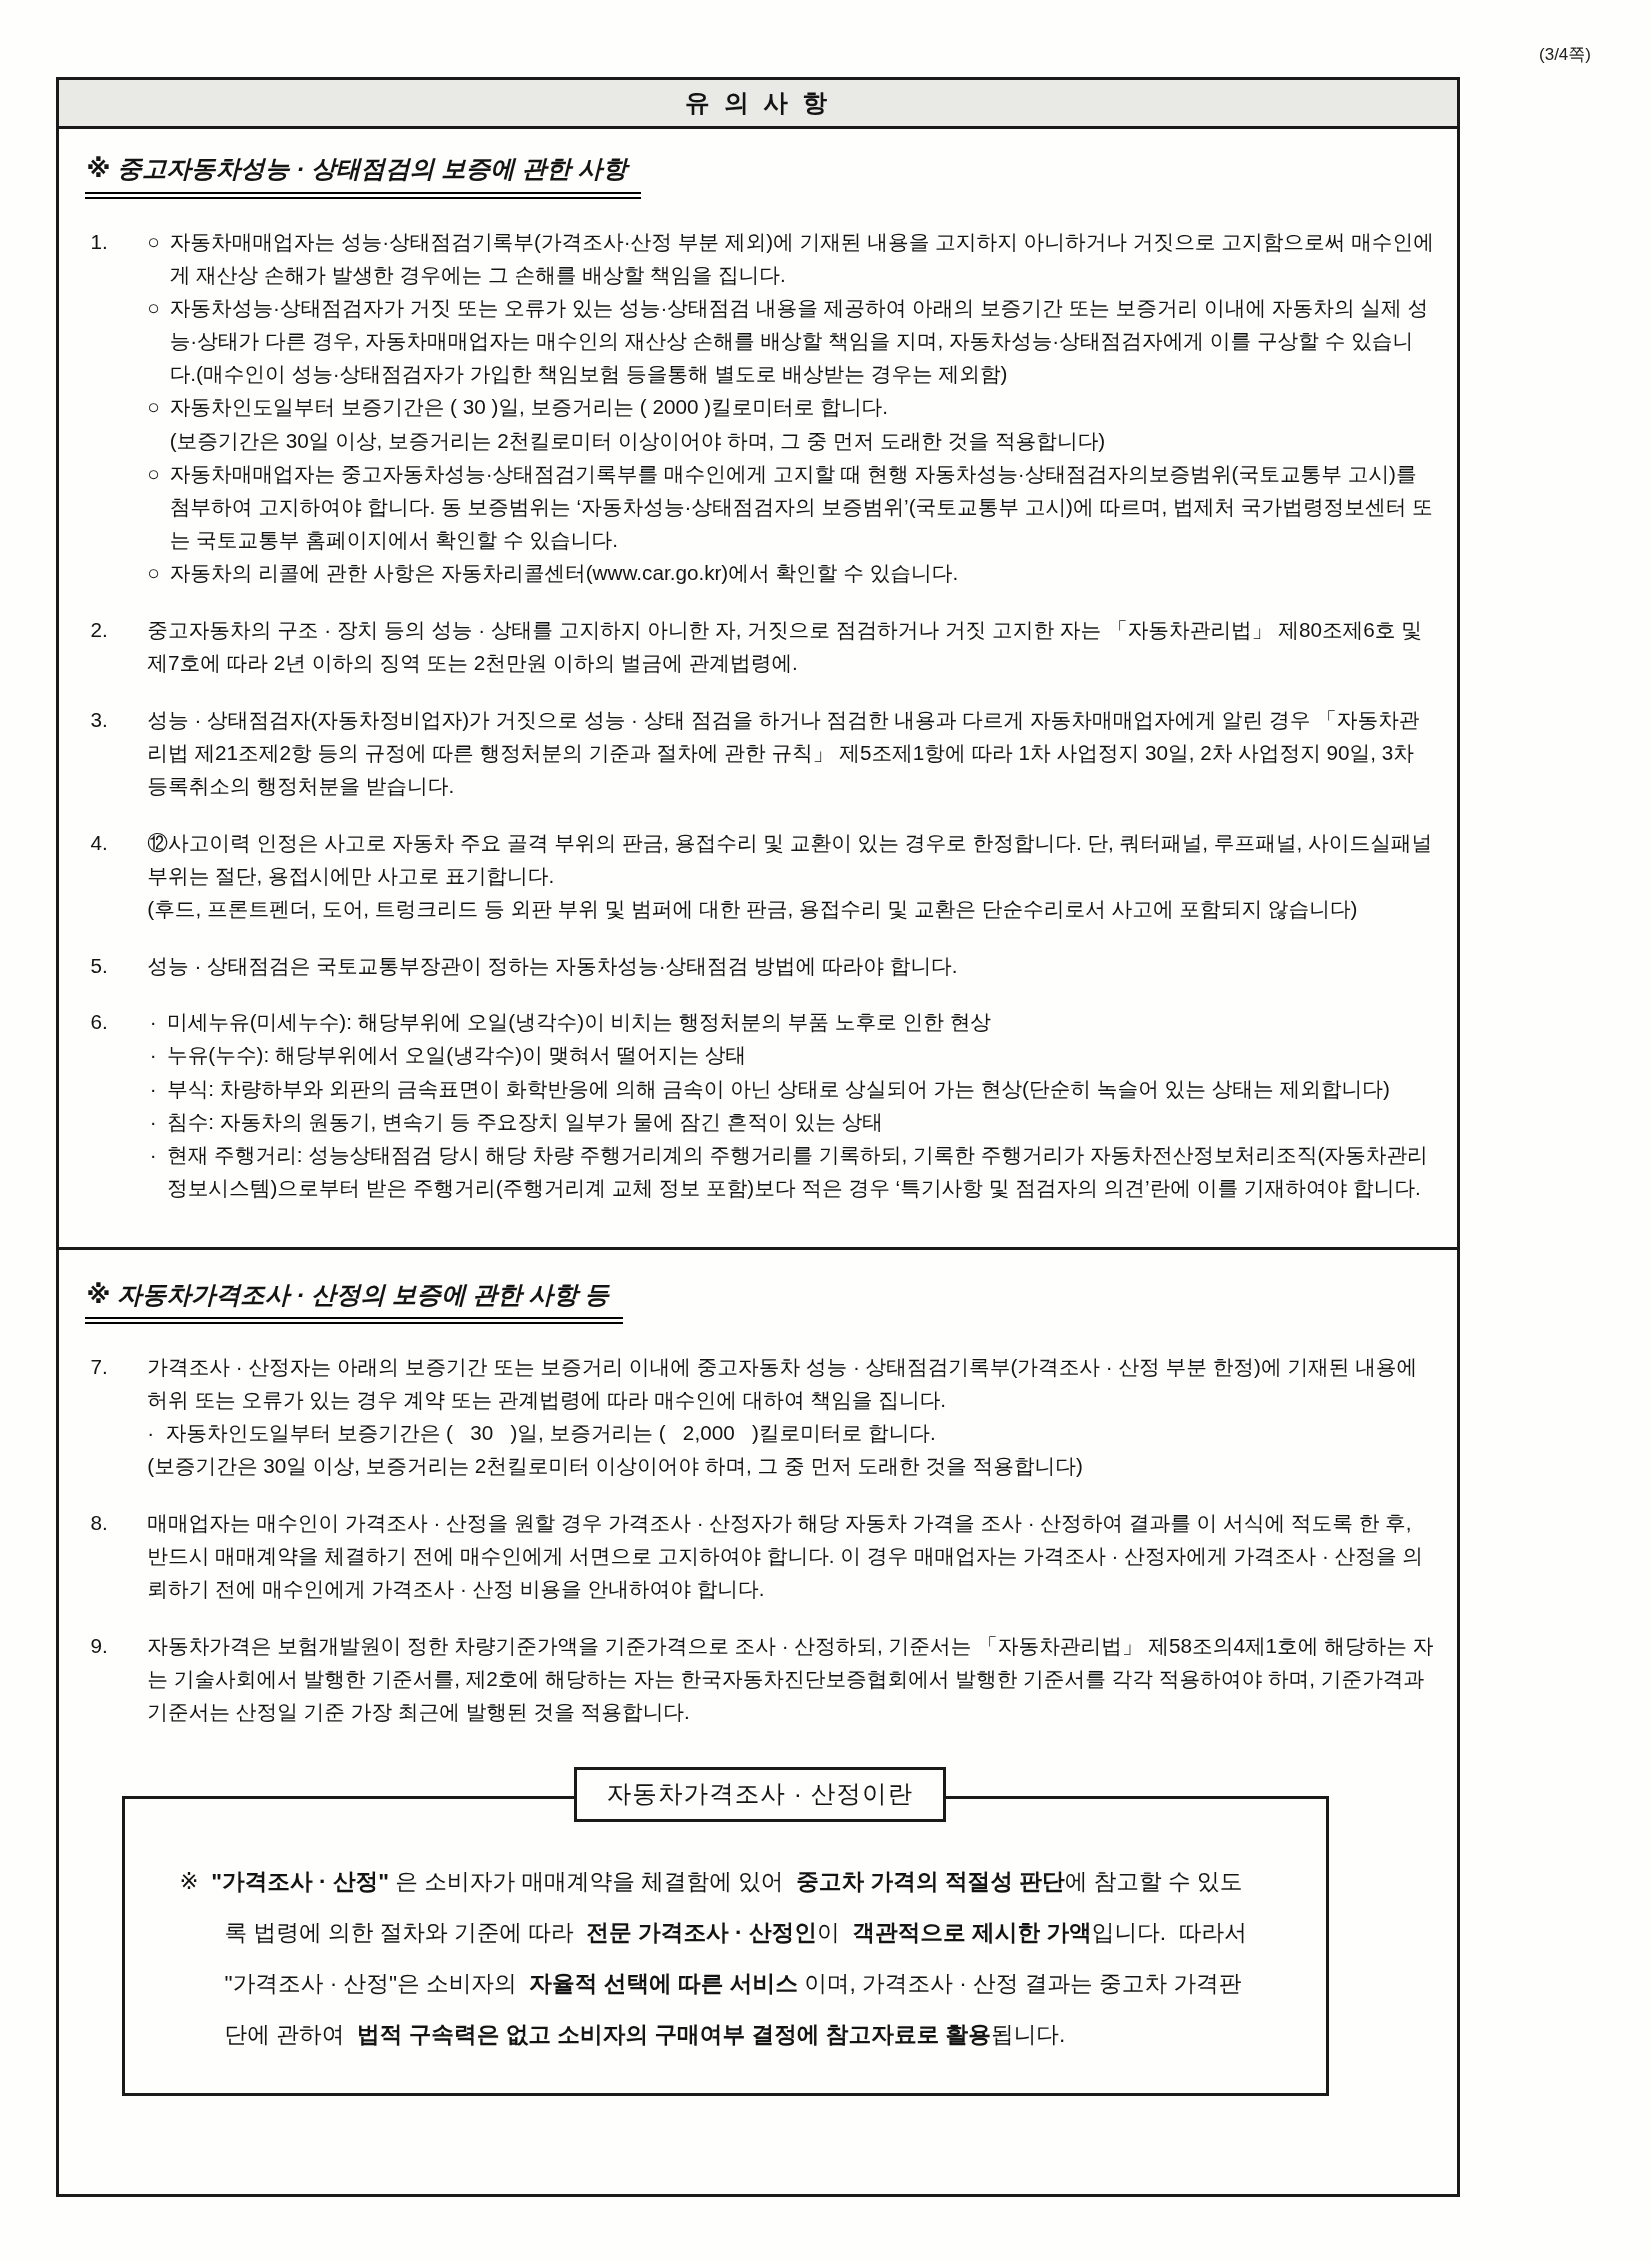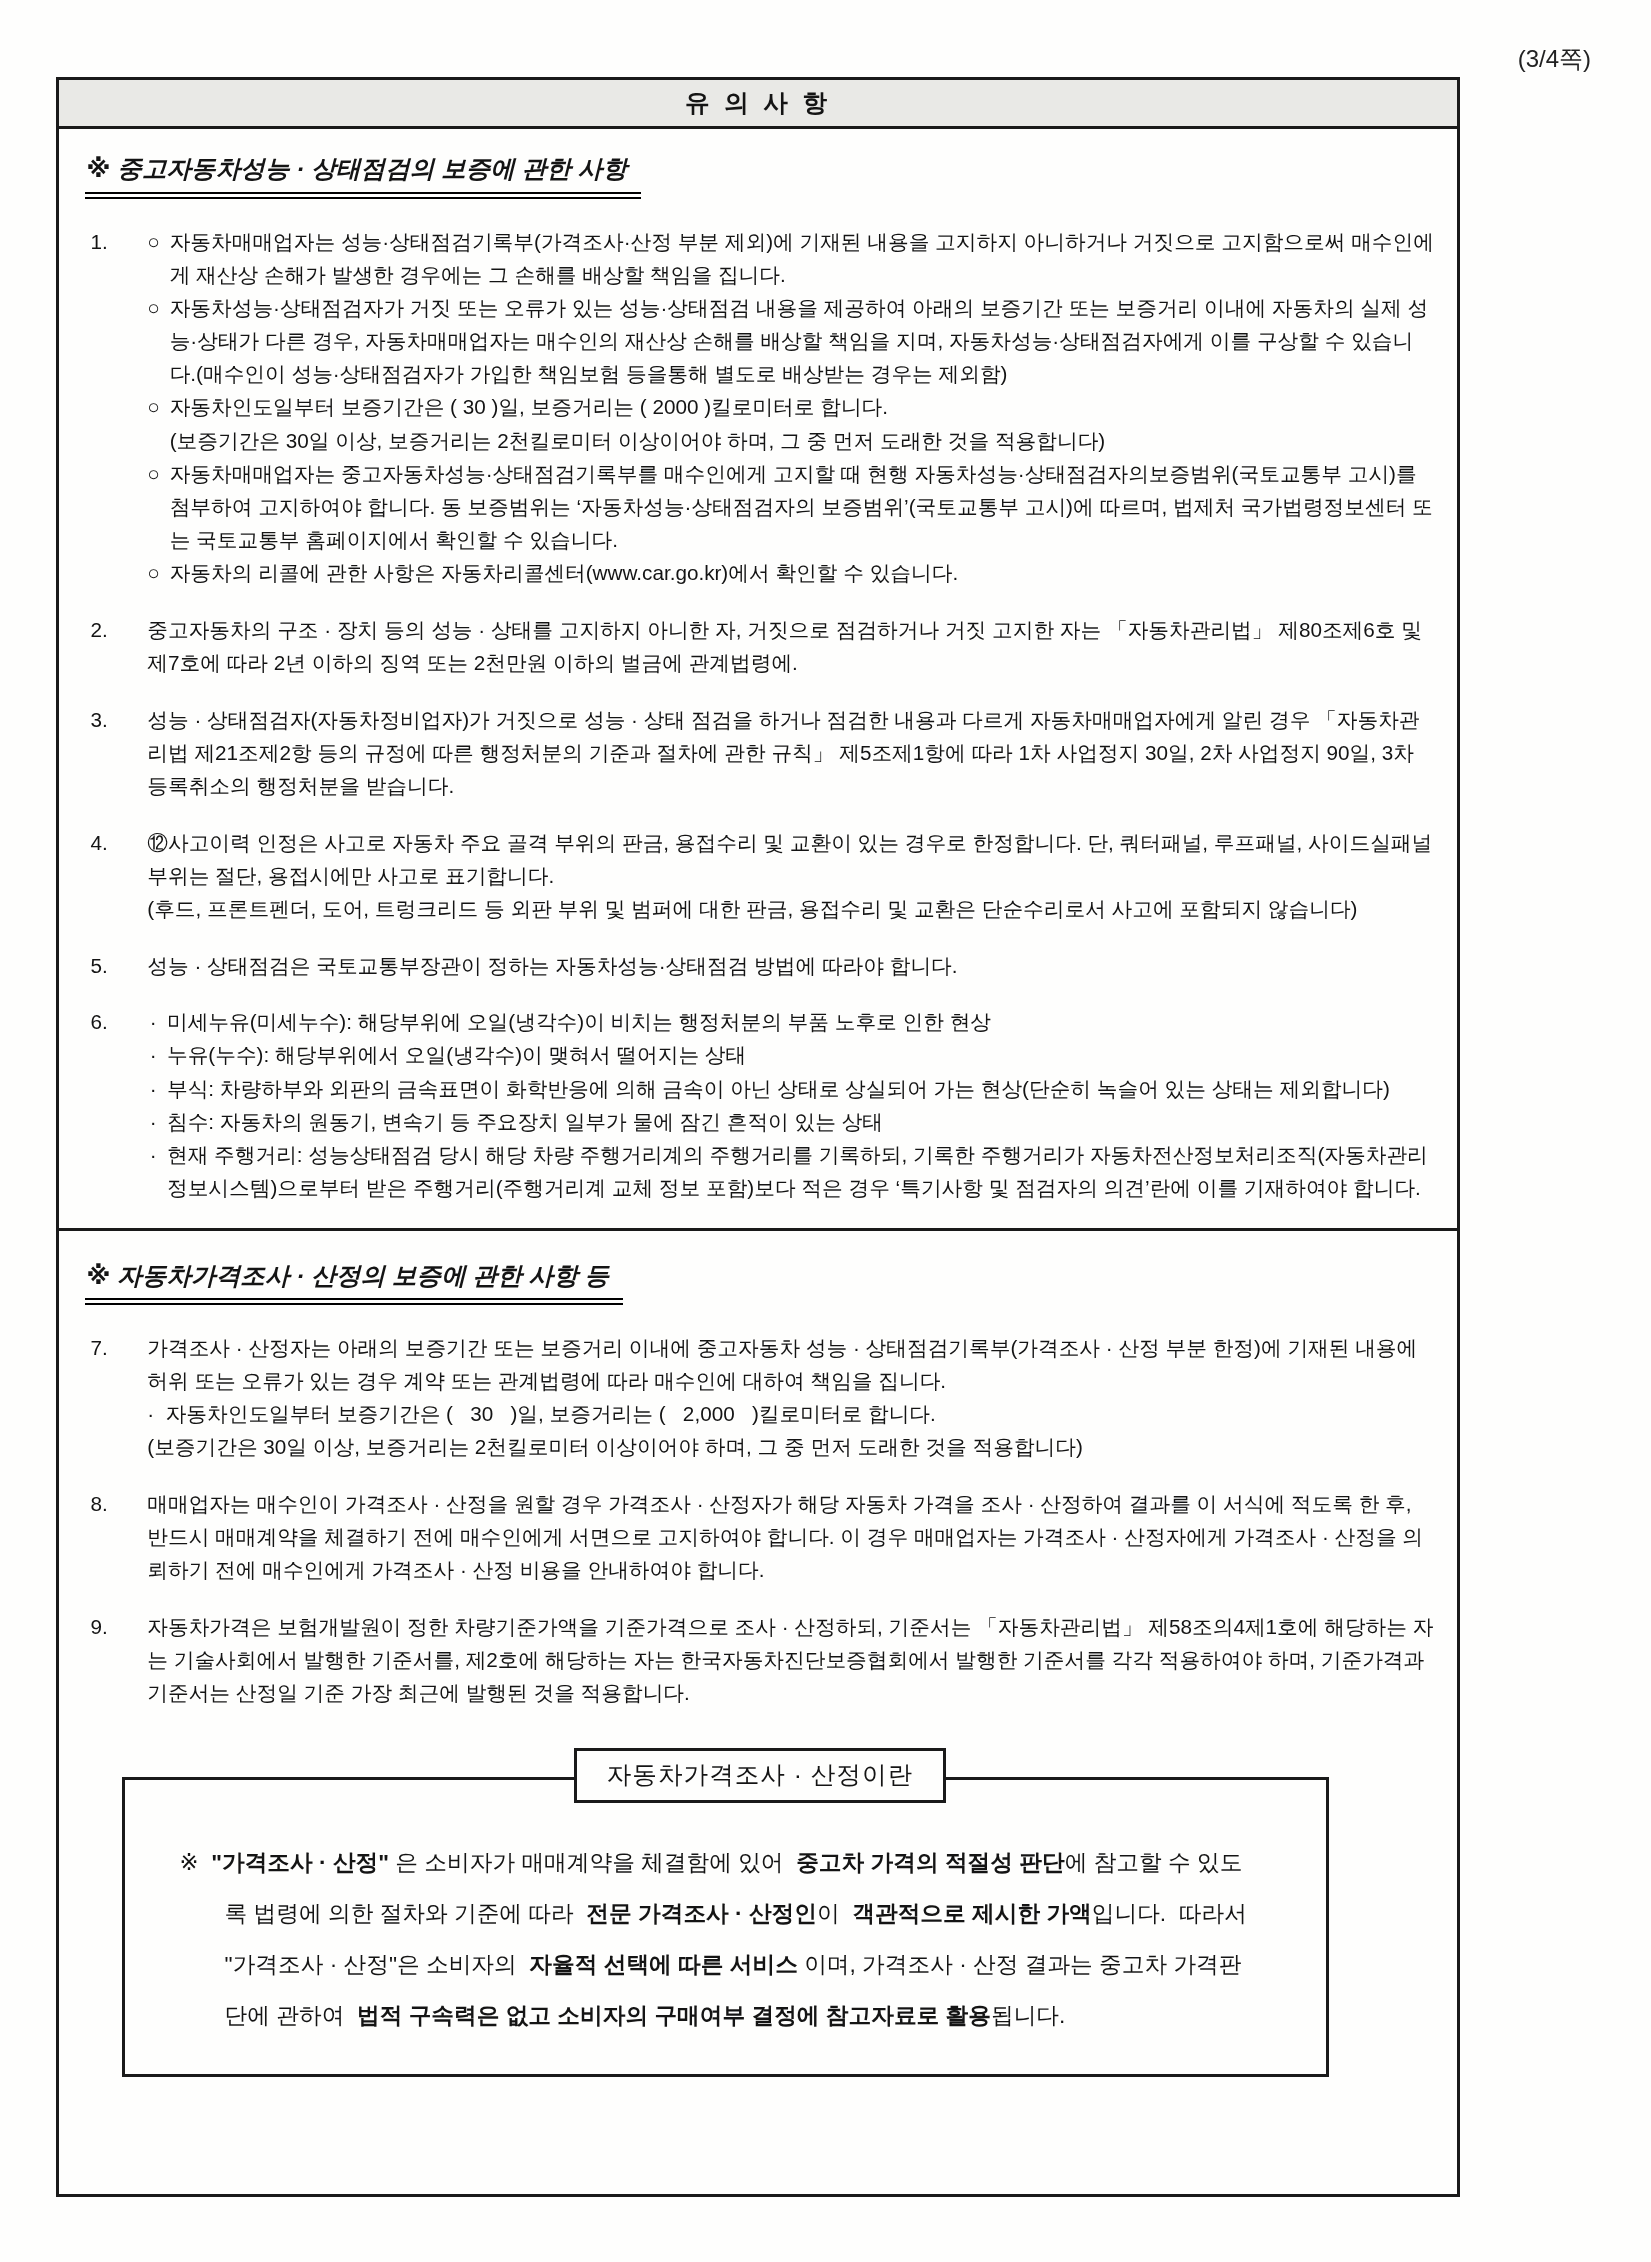--- a/index.html
+++ b/index.html
@@ -6,21 +6,21 @@
   .page{
     position:relative;
     width:1652px;height:2263px;
     background:#fefefd;
     font-family:"Liberation Sans","DejaVu Sans",sans-serif;
     color:#141414;
     overflow:hidden;
   }
   .page-marker{
     position:absolute;top:43px;right:61px;
-    font-size:24px;color:#222;
+    font-size:17px;color:#222;
   }
   .notice-box{
     position:absolute;left:56px;top:77px;
     width:1404px;height:2120px;
     border:3px solid #1a1a1a;
     background:#fefefd;
     box-sizing:border-box;
   }
   .notice-header{
     background:#e9e9e6;
@@ -41,21 +41,21 @@
   .item-body{flex:1 1 auto;}
   .txt{white-space:pre-wrap;}
   .crow{display:flex;gap:9.9px;}
   .crow .glyph{flex:0 0 auto;}
   .crow .txt{flex:1 1 auto;}
   .srow{display:flex;gap:7.9px;}
   .srow .glyph{flex:0 0 auto;width:11.8px;text-align:center;}
   .srow .txt{flex:1 1 auto;}
   .section2{
     border-top:3px solid #1a1a1a;
-    margin:24px -21.7px 0 -25.6px;
+    margin:43px -21.7px 0 -25.6px;
     padding:3.9px 21.7px 0 25.6px;
   }
   .callout{margin-top:39px;}
   .callout-label{
     position:relative;z-index:2;
     width:fit-content;margin:0 auto -26.6px auto;
     background:#fefefd;
     border:3px solid #1a1a1a;
     padding:6.9px 29.6px 8.9px 29.6px;
     font-size:24.6px;letter-spacing:1px;

